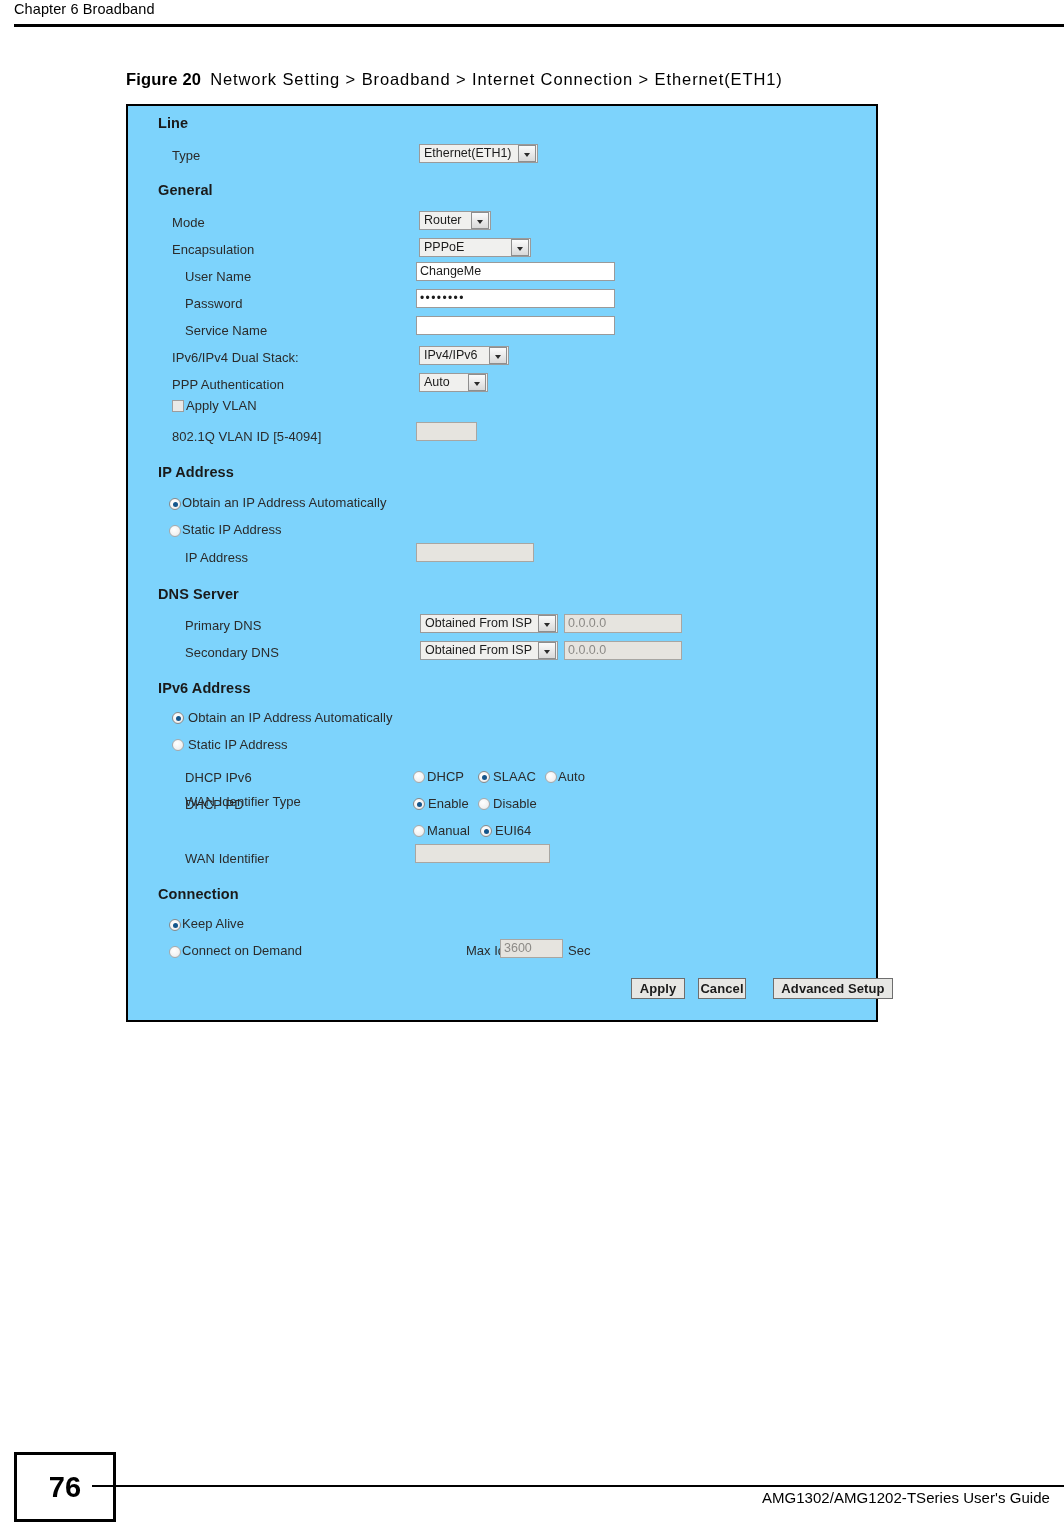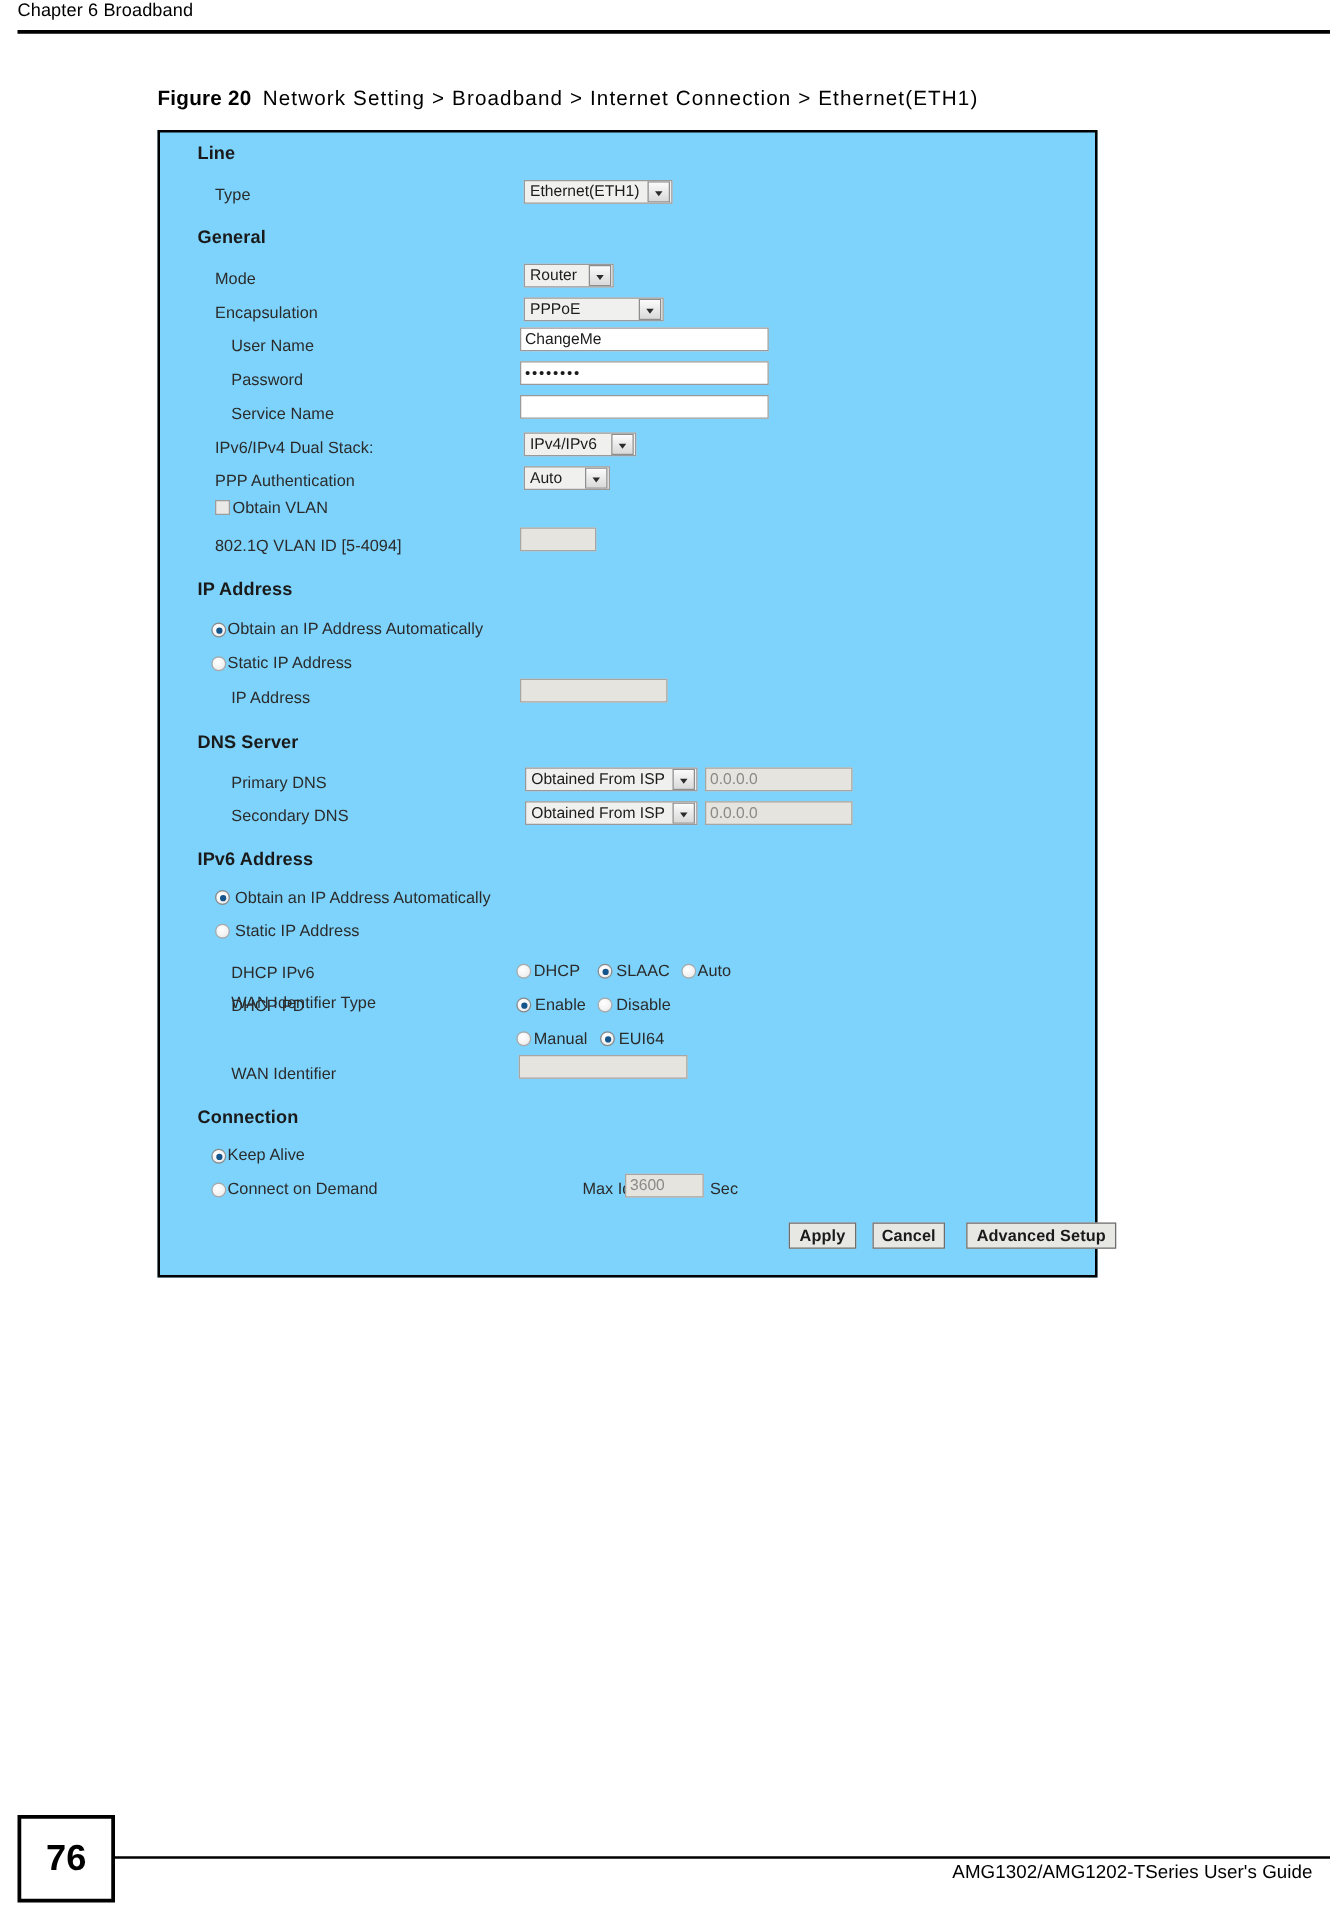--- a/index.html
+++ b/index.html
@@ -213,21 +213,21 @@
   
   .page-footer {
     position: absolute;
     left: 0; top: 1452px;
     width: 1064px;
     height: 72px;
   }
   .footer-pagebox {
     position: absolute;
     left: 14px; top: 0px;
-    width: 78px;
+    width: 102px;
     height: 70px;
     border: 3px solid #000;
     box-sizing: border-box;
     display: flex;
     align-items: center;
     justify-content: center;
     font-size: 29px;
     font-weight: bold;
     background: #fff;
   }
@@ -296,21 +296,21 @@
     <span class="sel-arrow"></span>
   </div>
 
   <div class="fld-label" style="left:44px; top:271px;">PPP Authentication</div>
   <div class="sel" style="left:291px; top:267px; width:69px;">
     <span class="sel-val">Auto</span>
     <span class="sel-arrow"></span>
   </div>
 
   <div class="checkbox" style="left:44px; top:294px;"></div>
-  <div class="fld-label" style="left:58px; top:292px;">Obtain VLAN</div>
+  <div class="fld-label" style="left:58px; top:292px;">Apply VLAN</div>
 
   <div class="fld-label" style="left:44px; top:323px;">802.1Q VLAN ID [5-4094]</div>
   <div class="txt empty-disabled" style="left:288px; top:316px; width:61px;"></div>
 
   <div class="sec-head" style="left:30px; top:358px;">IP Address</div>
 
   <div class="radio on" style="left:41px; top:392px;"></div>
   <div class="fld-label" style="left:54px; top:389px;">Obtain an IP Address Automatically</div>
 
   <div class="radio" style="left:41px; top:419px;"></div>
@@ -372,21 +372,21 @@
   <div class="fld-label" style="left:54px; top:810px;">Keep Alive</div>
 
   <div class="radio" style="left:41px; top:840px;"></div>
   <div class="fld-label" style="left:54px; top:837px;">Connect on Demand</div>
 
   <div class="plain-text" style="left:338px; top:837px;">Max Idle Time</div>
   <div class="txt disabled" style="left:372px; top:833px; width:63px; left:372px;">3600</div>
   <div class="plain-text" style="left:440px; top:837px;">Sec</div>
 
   <div class="btn" style="left:503px; top:872px; width:54px;">Apply</div>
-  <div class="btn" style="left:570px; top:872px; width:58px;">Cancel</div>
+  <div class="btn" style="left:570px; top:872px; width:48px;">Cancel</div>
   <div class="btn" style="left:645px; top:872px; width:120px;">Advanced Setup</div>
 
  </div>
 </div>
 
 <div class="page-footer">
   <div class="footer-pagebox">76</div>
   <div class="footer-rule"></div>
   <div class="footer-guide">AMG1302/AMG1202-TSeries User's Guide</div>
 </div>

